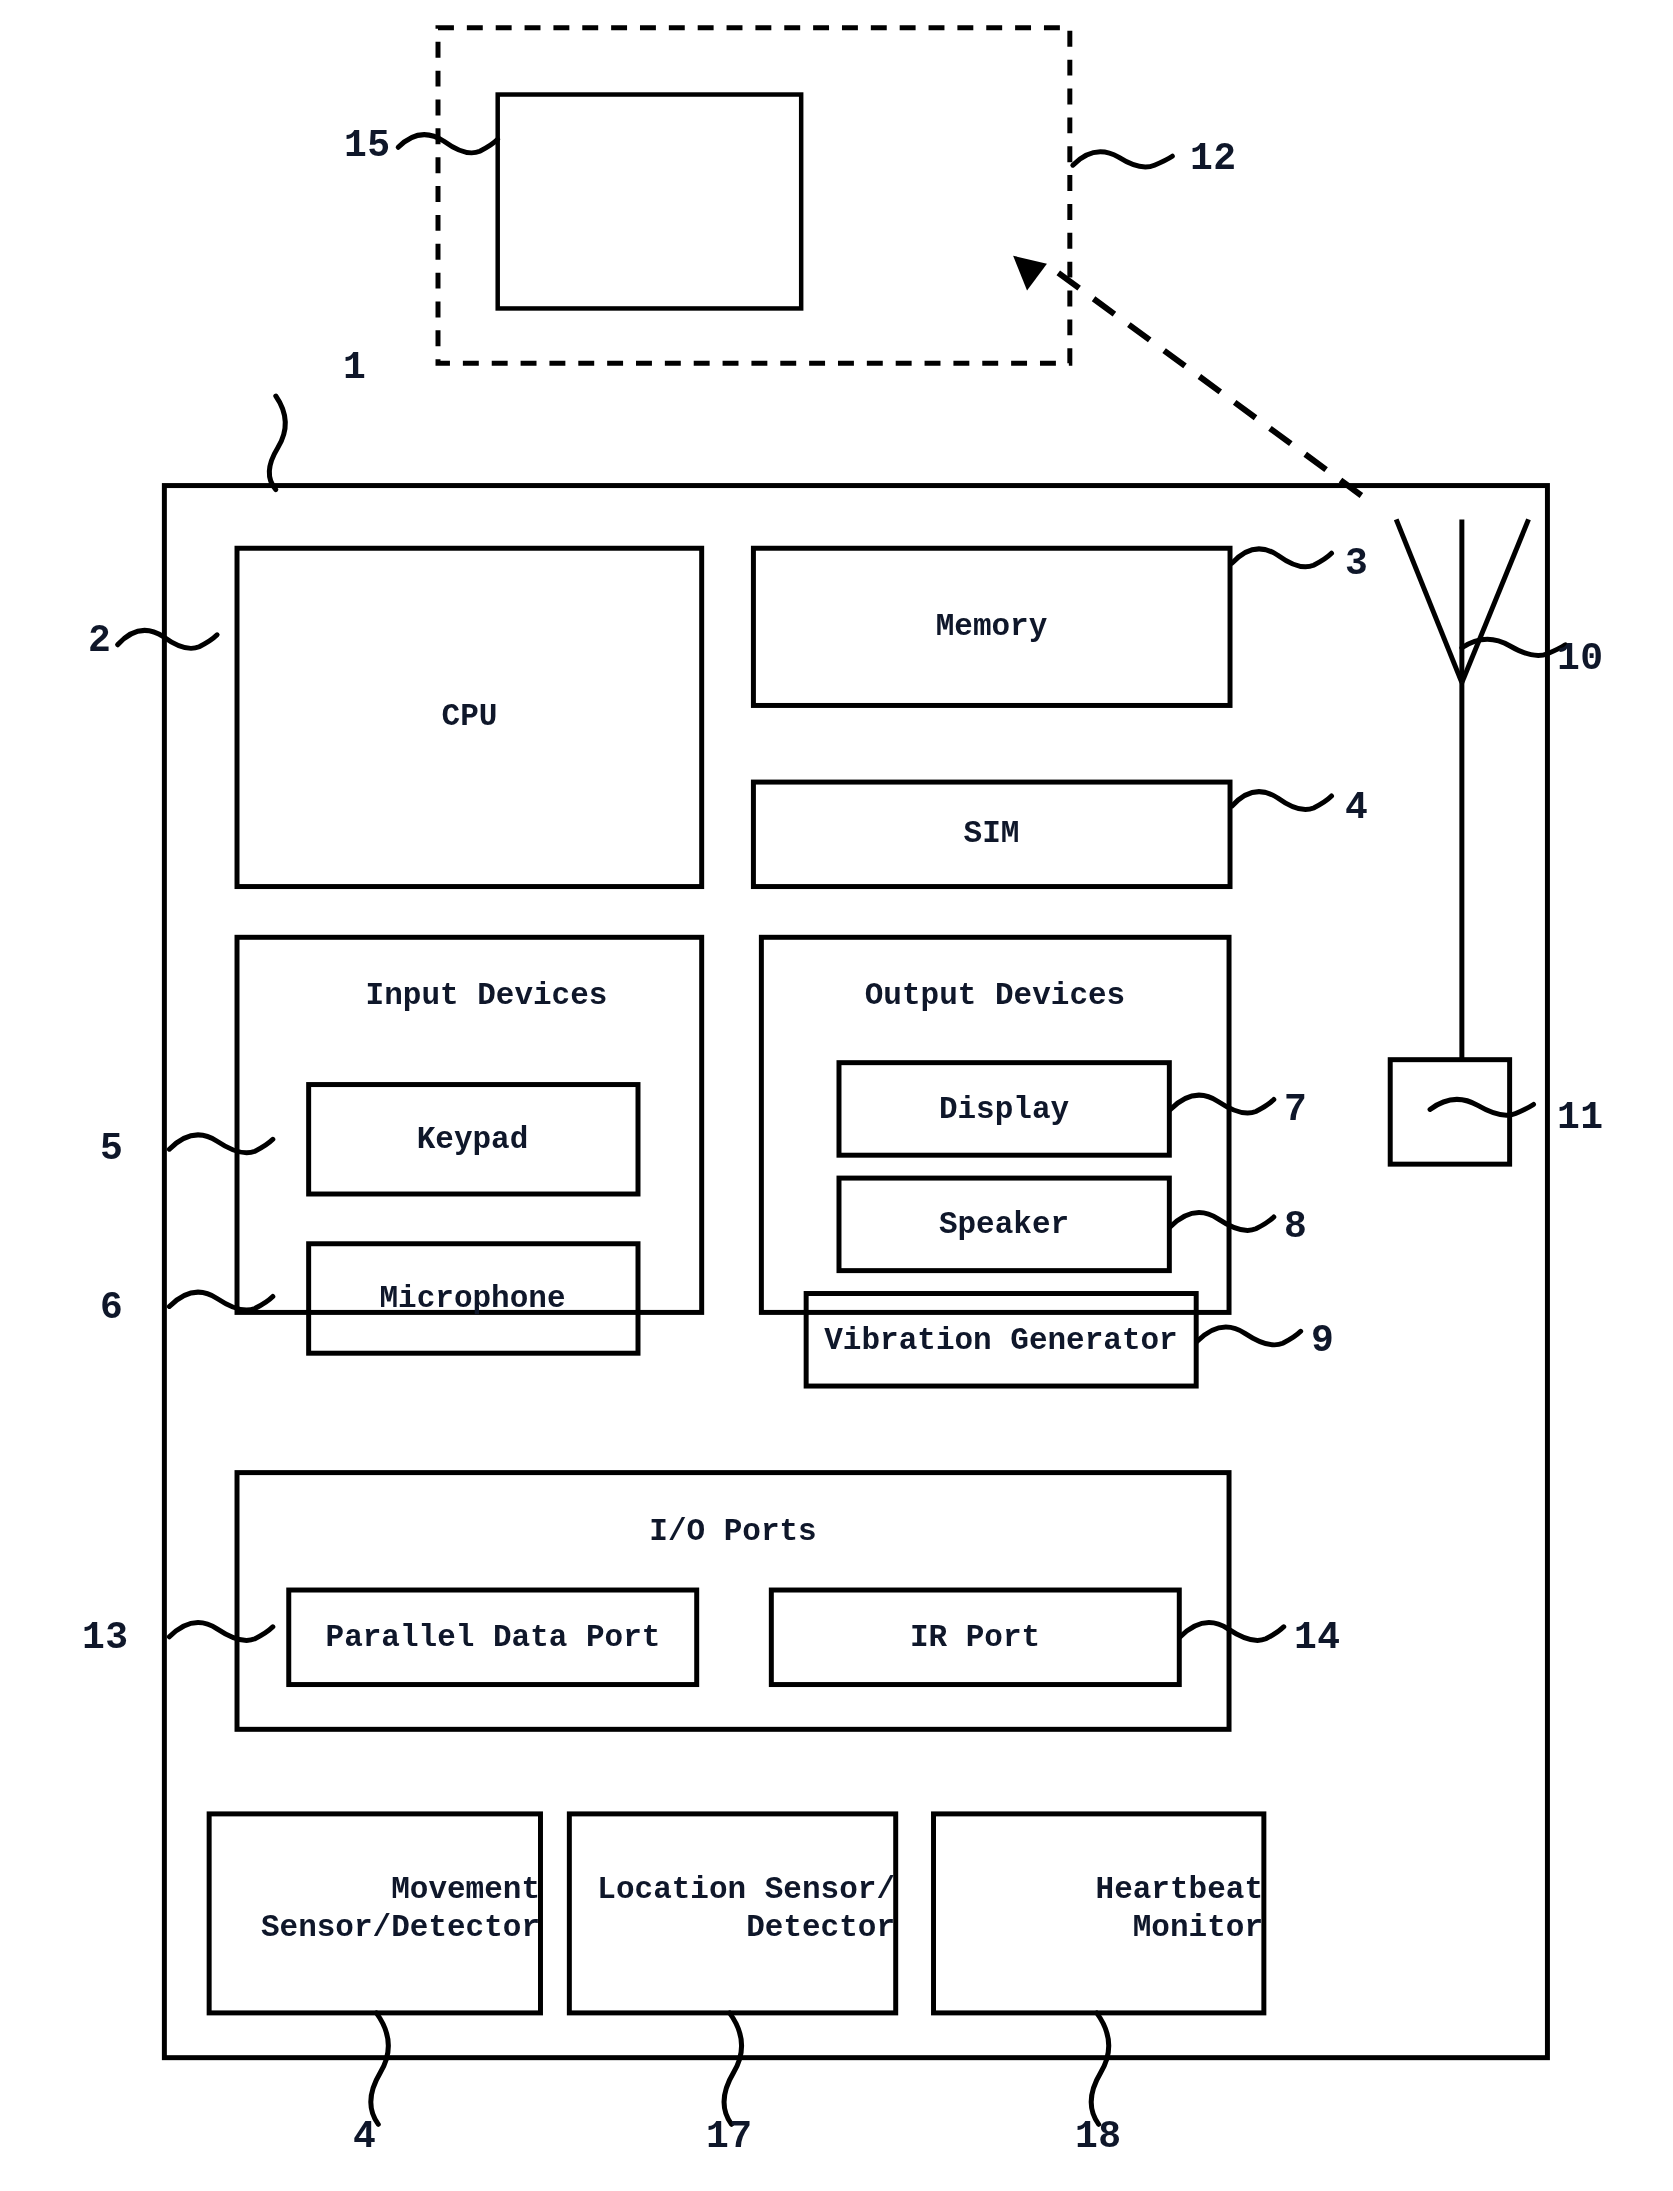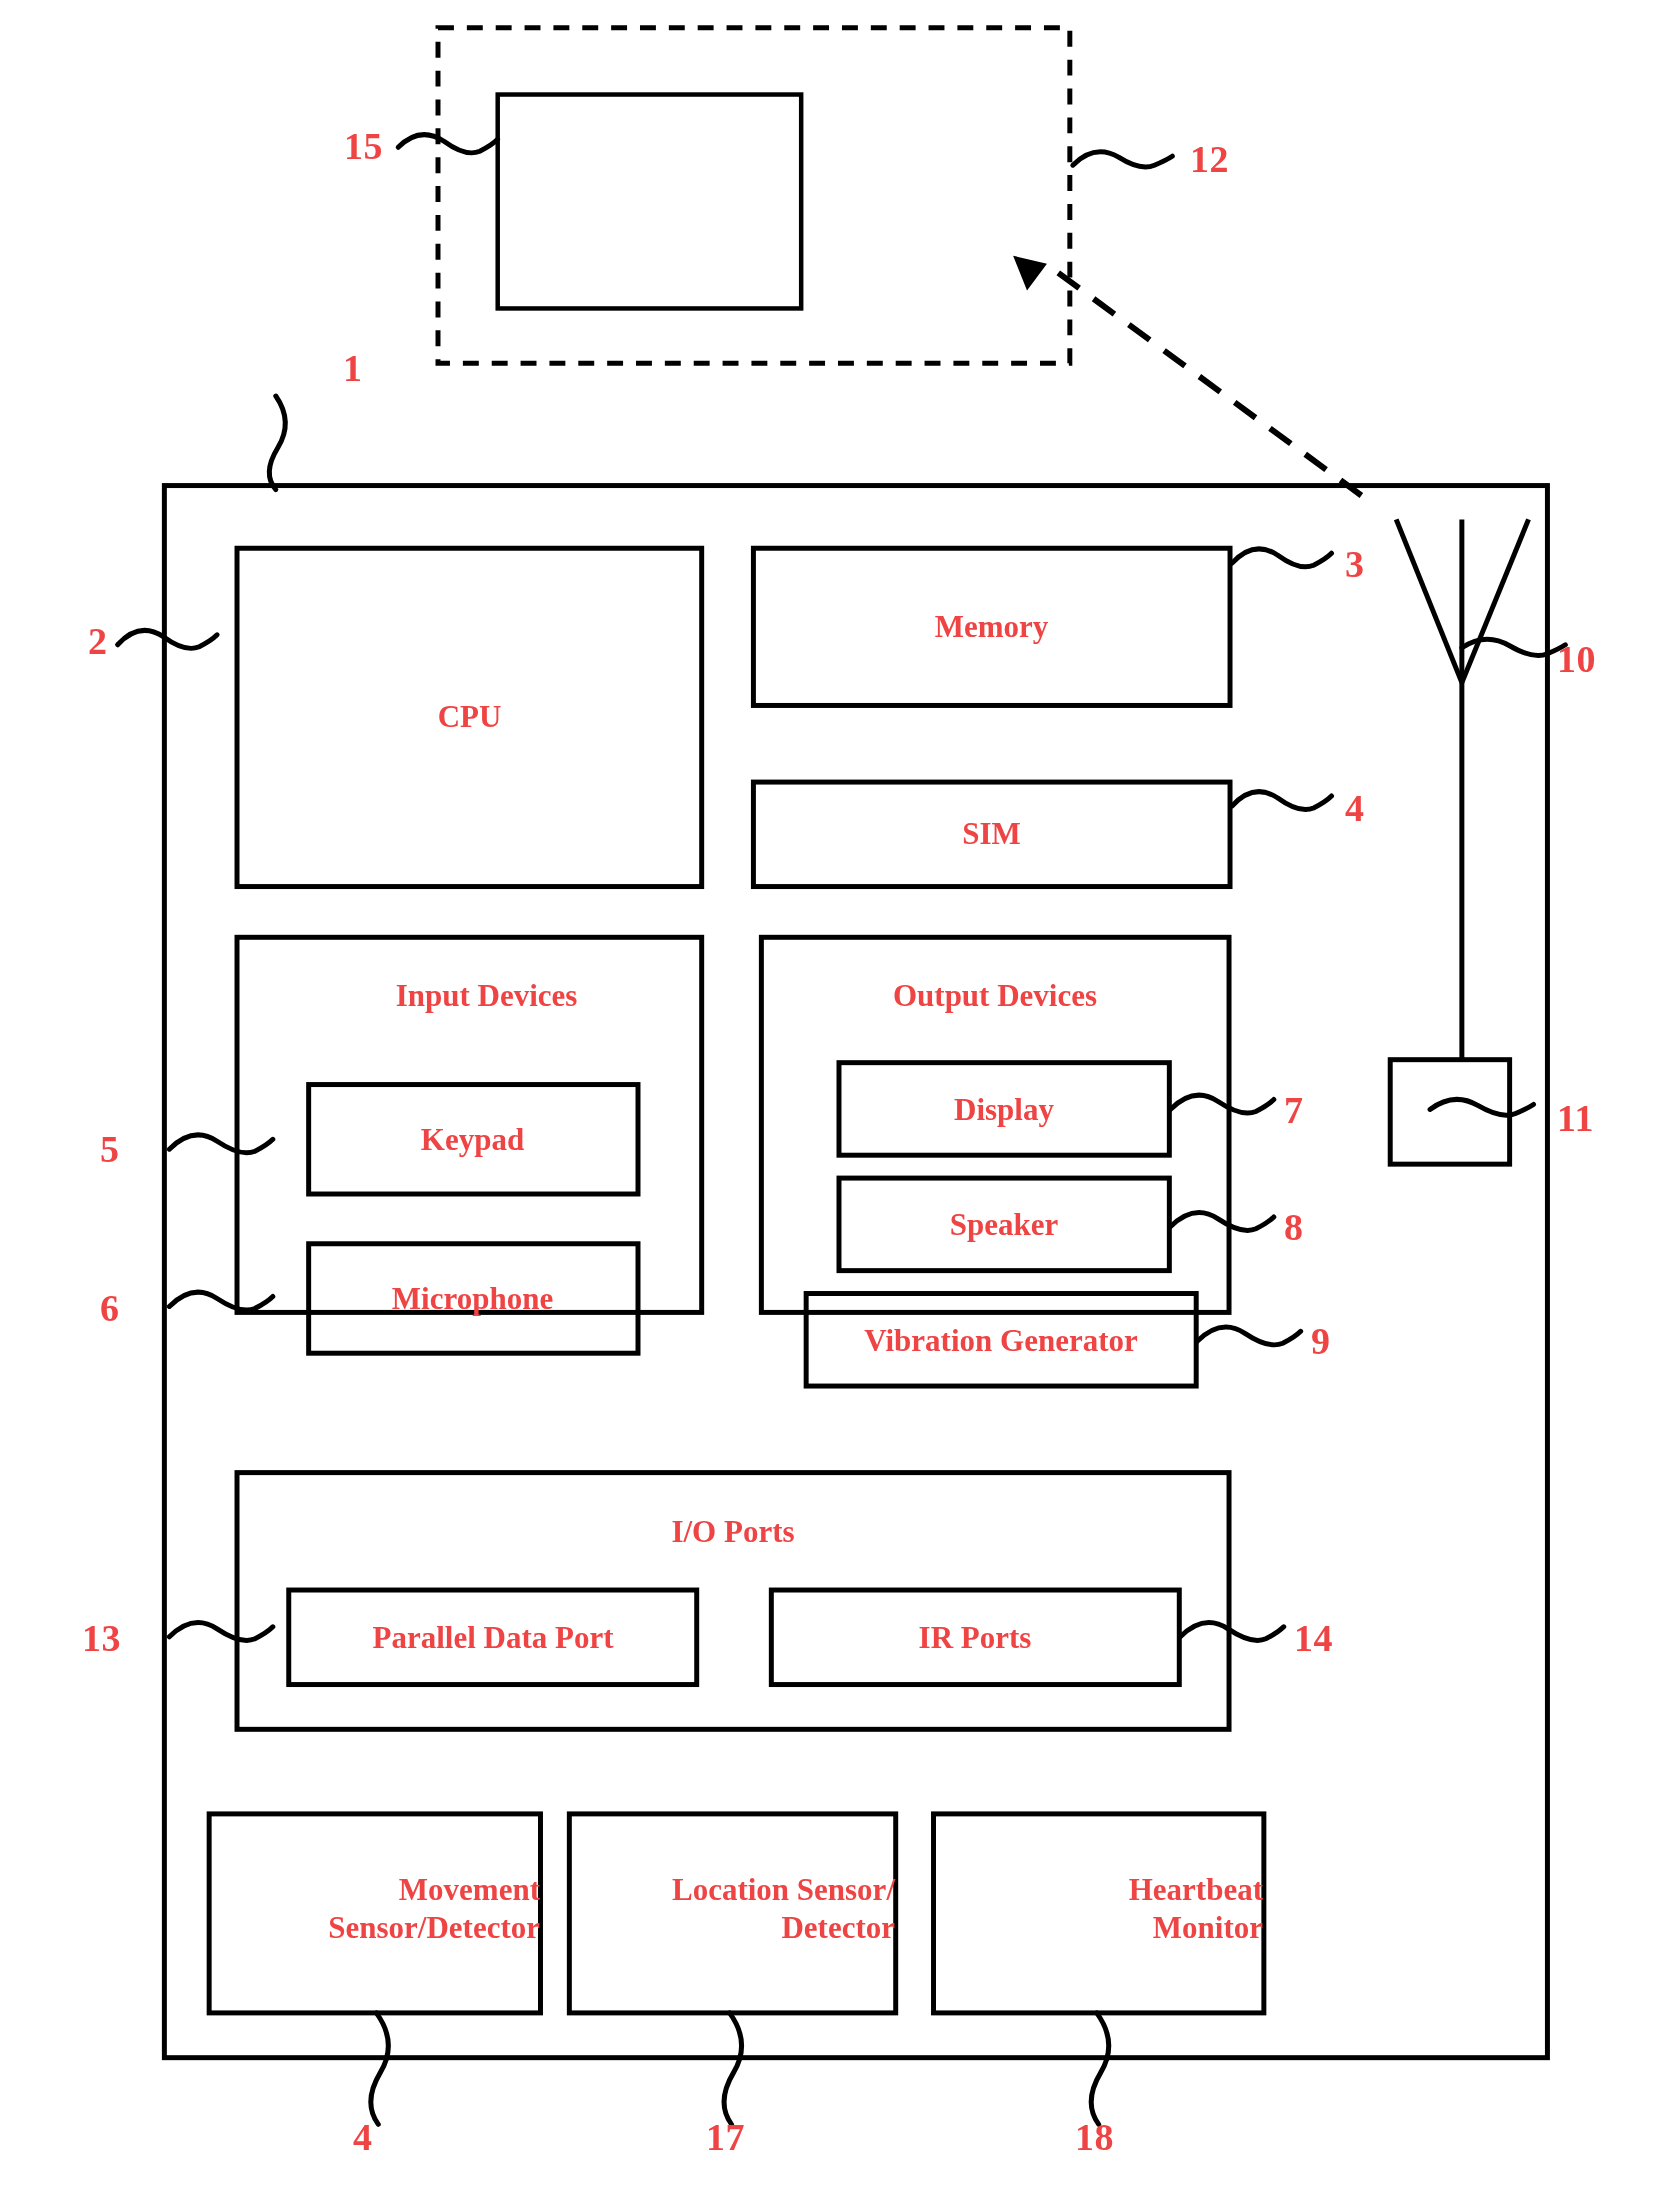--- a/index.html
+++ b/index.html
@@ -18,23 +18,23 @@
   }
   svg.layer {
     position: absolute;
     top: 0;
     left: 0;
     width: 1674px;
     height: 2192px;
   }
   .lbl {
     position: absolute;
-    font-family: Liberation Serif, serif;
+    font-family: Liberation Mono, monospace;
     font-weight: bold;
-    color: #ef4444;
+    color: #0f172a;
     white-space: nowrap;
   }
   
   .ref {
     font-size: 38px;
     font-weight: bold;
     letter-spacing: 0.5px;
   }
   
   .blocktext {
@@ -166,21 +166,21 @@
   <div class="lbl blocktext ctr" style="left:839px; top:1178px; width:330px; height:93px;">Speaker</div>
 
   <div class="lbl blocktext ctr" style="left:839px; top:1063px; width:330px; height:93px;">Display</div>
 
   <div class="lbl blocktext ctr" style="left:806px; top:1294px; width:390px; height:93px;">Vibration Generator</div>
 
   <div class="lbl blocktext ctr" style="left:237px; top:1506px; width:992px; height:52px;">I/O Ports</div>
 
   <div class="lbl blocktext ctr" style="left:289px; top:1590px; width:408px; height:95px;">Parallel Data Port</div>
 
-  <div class="lbl blocktext ctr" style="left:771px; top:1590px; width:408px; height:95px;">IR Ports</div>
+  <div class="lbl blocktext ctr" style="left:771px; top:1590px; width:408px; height:95px;">IR Port</div>
 
   <div class="lbl blocktext" style="left:209px; top:1871px; width:331px;">
     <div>Movement</div>
     <div>Sensor/Detector</div>
   </div>
 
   <div class="lbl blocktext" style="left:569px; top:1871px; width:326px;">
     <div>Location Sensor/</div>
     <div>Detector</div>
   </div>

